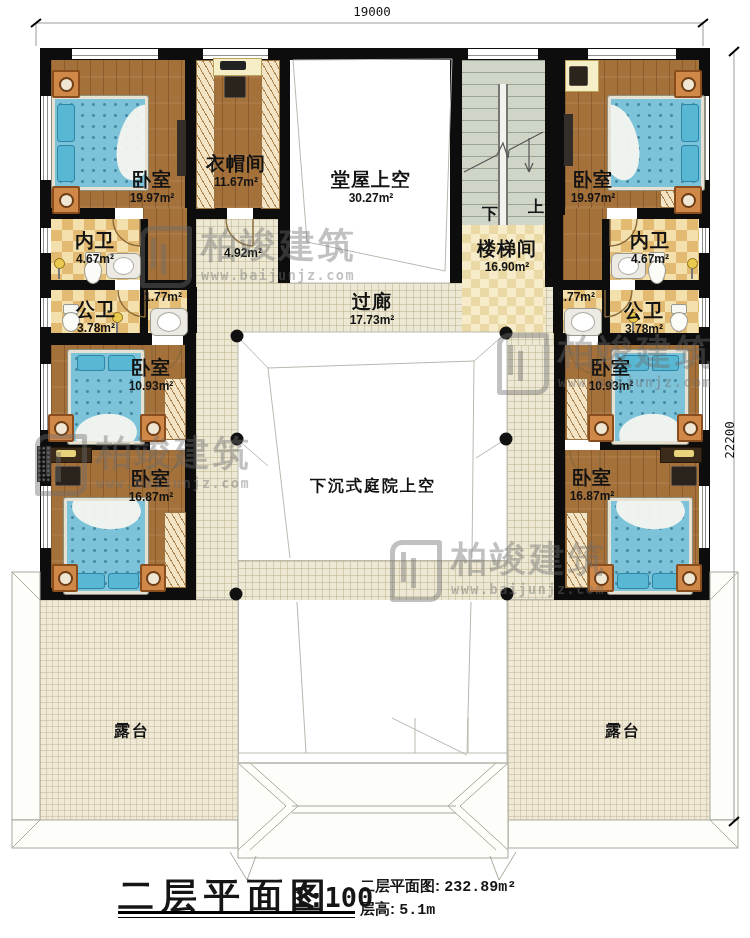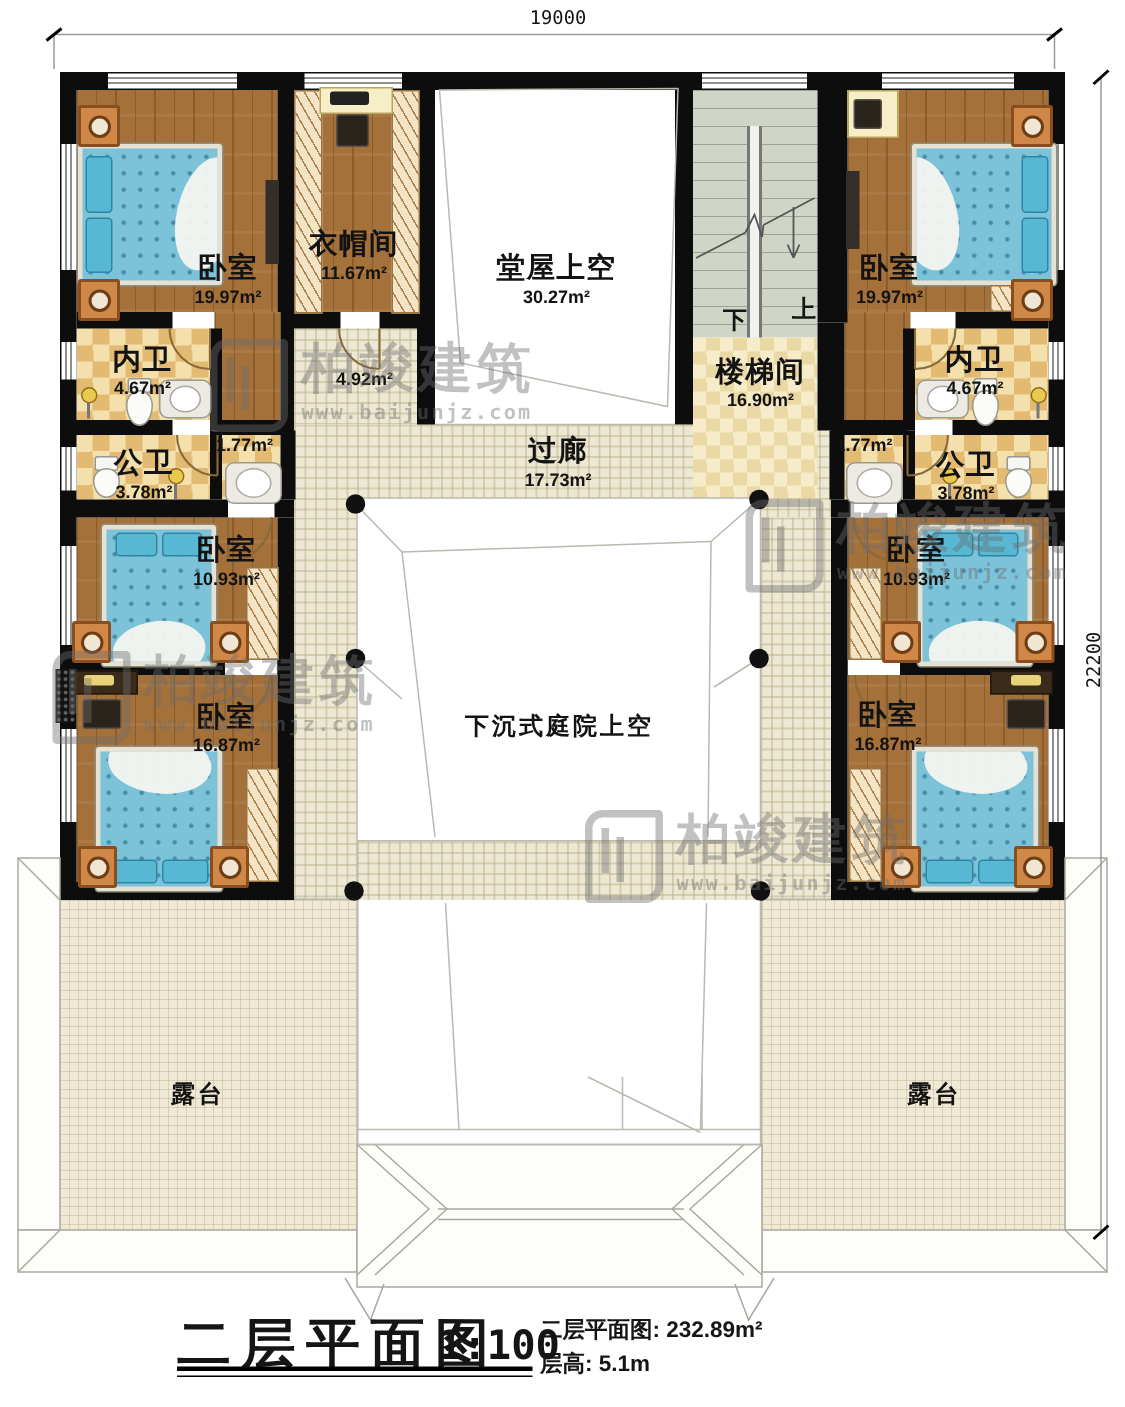--- a/index.html
+++ b/index.html
@@ -78,21 +78,21 @@
            margin-right:9px;flex:none}
   .wm-logo::before{content:"";position:absolute;left:6px;top:7px;width:5px;height:30px;background:currentColor;
                    box-shadow:10px 6px 0 currentColor}
   .wm-txt{display:block;font-size:36px;font-weight:bold;letter-spacing:3px;line-height:1.05}
   .wm-url{display:block;font-size:13.5px;font-weight:bold;letter-spacing:1.5px;margin-top:3px;font-family:"DejaVu Sans Mono",monospace}
   
   .title-cn{position:absolute;z-index:25;font-size:36px;font-weight:bold;letter-spacing:7px}
   .title-scale{position:absolute;z-index:25;font-size:27px;font-weight:600;font-family:"DejaVu Sans Mono",monospace}
   .uline{position:absolute;z-index:25;background:#000}
   .info-line{position:absolute;z-index:25;font-size:15px;font-weight:bold}
-  .info-line .val{font-family:Liberation Sans, sans-serif;font-weight:bold}
+  .info-line .val{font-family:Liberation Mono, monospace;font-weight:bold}
   svg.ov{position:absolute;left:0;top:0;z-index:20}
 </style>
 </head>
 <body>
 
 <div id="plan">
 
   <div class="abs wood" style="left:51px;top:60px;width:134px;height:148px"></div>
   <div class="abs wood" style="left:196px;top:60px;width:82px;height:148px"></div>
   <div class="abs white" style="left:290px;top:60px;width:160px;height:223px"></div>

